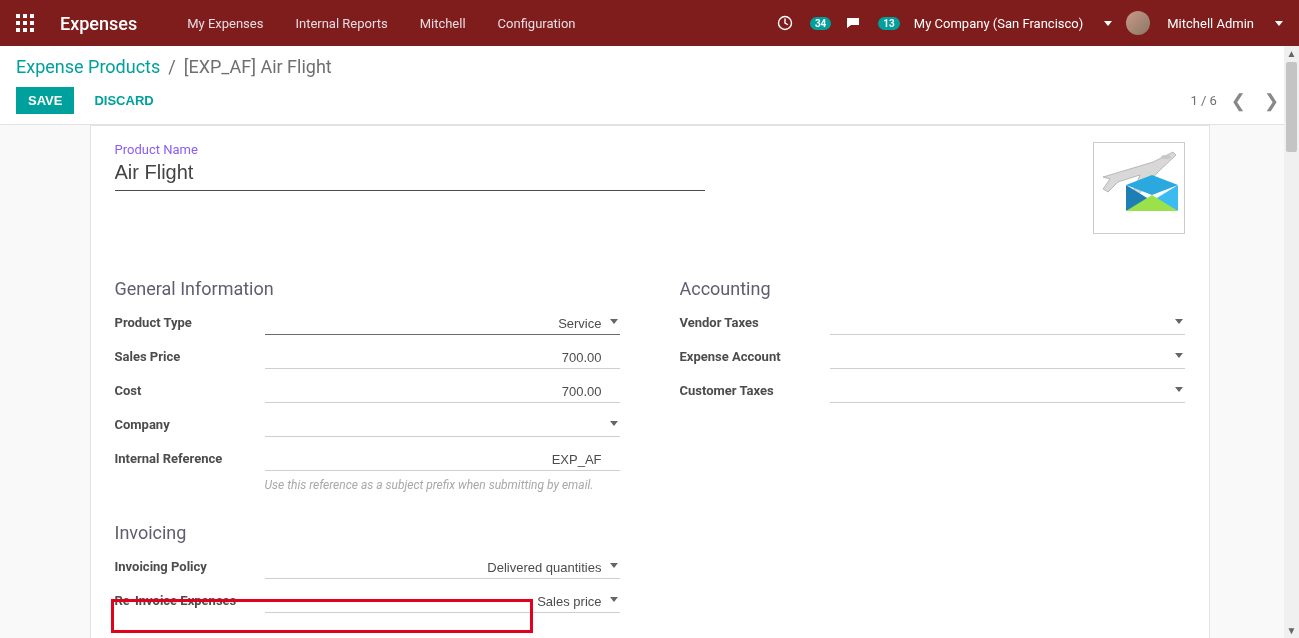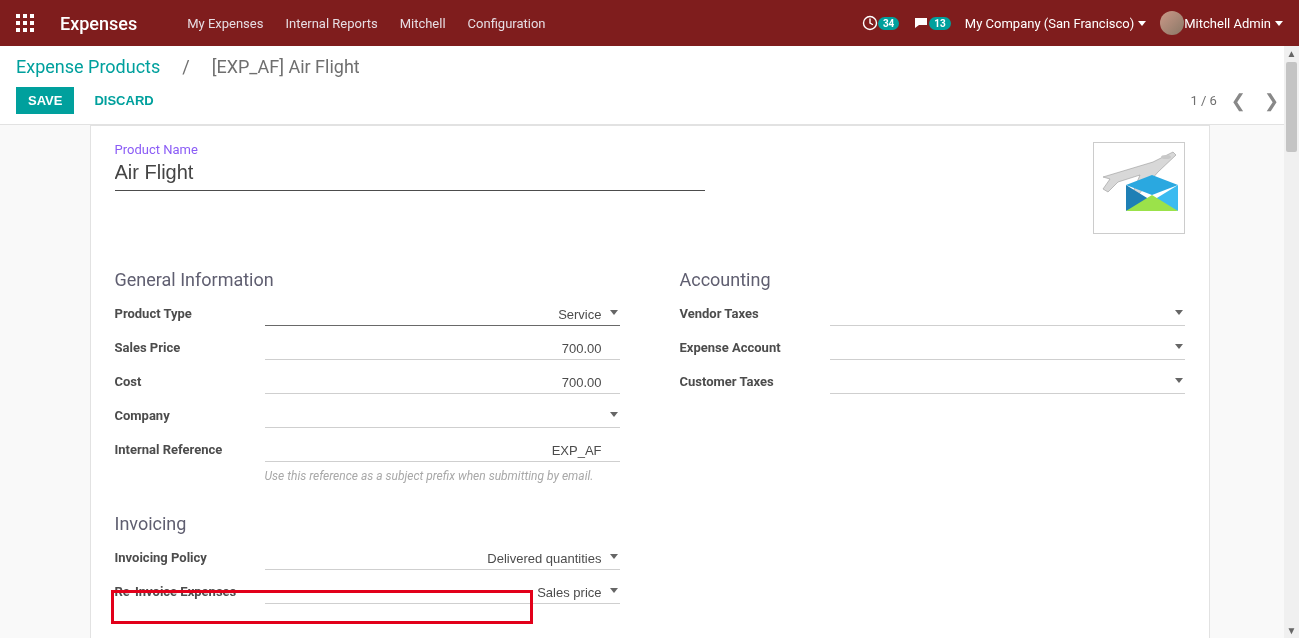--- a/index.html
+++ b/index.html
@@ -2,31 +2,31 @@
 <html><head>
 <meta charset="utf-8">
 <style>
   * { box-sizing: border-box; margin: 0; padding: 0; }
   body { font-family: -apple-system, BlinkMacSystemFont, "Segoe UI", Roboto, "Helvetica Neue", Arial, sans-serif; font-size: 13px; color: #4c4c4c; background: #f9f9f9; }
   
   .topbar { background: #7f1d1d; color: #fff; height: 46px; display: flex; align-items: center; padding: 0 16px; }
   .apps-icon { width: 18px; height: 18px; cursor: pointer; }
   .apps-icon svg { fill: #fff; }
   .brand { font-size: 18px; font-weight: 500; margin-left: 26px; margin-right: 40px; color: #fff; }
-  .nav-links { display: flex; gap: 2px; }
+  .nav-links { display: flex; gap: 12px; }
   .nav-link { color: #e6dce2; padding: 6px 10px; font-size: 13px; cursor: pointer; }
   .topbar-spacer { flex: 1; }
   .topbar-right { display: flex; align-items: center; gap: 14px; }
-  .tb-item { display: flex; align-items: center; gap: 0; cursor: pointer; color: #fff; font-size: 13px; }
+  .tb-item { display: flex; align-items: center; gap: 17px; cursor: pointer; color: #fff; font-size: 13px; }
   .badge { background: #00a09d; color: #fff; font-size: 10px; font-weight: 700; padding: 1px 5px; border-radius: 8px; }
   .avatar { width: 24px; height: 24px; border-radius: 50%; background: linear-gradient(135deg,#c98,#876); display:inline-block; }
   .caret-down { width:0;height:0;border-left:4px solid transparent;border-right:4px solid transparent;border-top:5px solid #fff;display:inline-block;margin-left:4px;vertical-align:middle; }
 
   .controlbar { background:#fff; border-bottom:1px solid #e2e2e2; padding: 10px 16px 10px 16px; }
-  .breadcrumb { font-size: 18px; display:flex; align-items:flex-start; gap:22px; margin-bottom:10px; }
+  .breadcrumb { font-size: 18px; display:flex; align-items:flex-start; gap:8px; margin-bottom:10px; }
   .breadcrumb .link { color:#00a09d; cursor:pointer; }
   .breadcrumb .sep { color:#6f6f6f; }
   .breadcrumb .current { color:#6f6f6f; }
   .actionrow { display:flex; align-items:center; }
   .btn { font-size:13px; padding:6px 12px; cursor:pointer; border:none; }
   .btn-primary { background:#00a09d; color:#fff; font-weight:600; text-transform:uppercase; }
   .btn-link { background:none; color:#00a09d; font-weight:600; text-transform:uppercase; margin-left:8px; }
   .pager { margin-left:auto; display:flex; align-items:center; gap:10px; color:#6f6f6f; }
   .pager .chev { cursor:pointer; color:#888; font-size:18px; padding:0 4px;}
 
@@ -35,21 +35,21 @@
 
   .title-row { display:flex; }
   .title-col { flex:1; }
   .field-label { font-size:13px; font-weight:400; color:#8b5cf6; margin-bottom:2px; }
   .title-input { font-size:20px; font-weight:400; color:#444; border:none; border-bottom:1px solid #4c4c4c; width:590px; padding: 2px 0 6px 0; outline:none; }
 
   .img-box { width:92px; height:92px; border:1px solid #ccc; padding:3px; position:relative; margin-left:auto; }
   .plane { position:absolute; left:4px; top:4px; }
   .envelope { position:absolute; left:30px; top:30px; }
 
-  .cols { display:flex; gap:60px; margin-top:35px; }
+  .cols { display:flex; gap:60px; margin-top:44px; }
   .col { flex:1; }
   .section-title { font-size:18px; color:#5f5e70; font-weight:400; margin-bottom:14px; }
 
   .form-row { display:flex; align-items:flex-start; margin-bottom:10px; min-height:24px; }
   .form-row .lbl { width:150px; font-size:13px; font-weight:700; color:#4c4c4c; padding-top:2px; }
   .form-row .val { flex:1; position:relative; }
   .inp, .sel { width:100%; border:none; border-bottom:1px solid #cfcfcf; font-size:13px; padding:3px 18px 3px 0; background:transparent; outline:none; color:#4c4c4c;text-align:right; }
   .sel-caret { position:absolute; right:2px; top:6px; width:0;height:0;border-left:4px solid transparent;border-right:4px solid transparent;border-top:5px solid #666; pointer-events:none;}
   .sel-strong { border-bottom:1px solid #696969; }
   .help { color:#a8a8a8; font-style:italic; font-size:12px; margin-top:6px; line-height:1.4; max-width:340px;}

